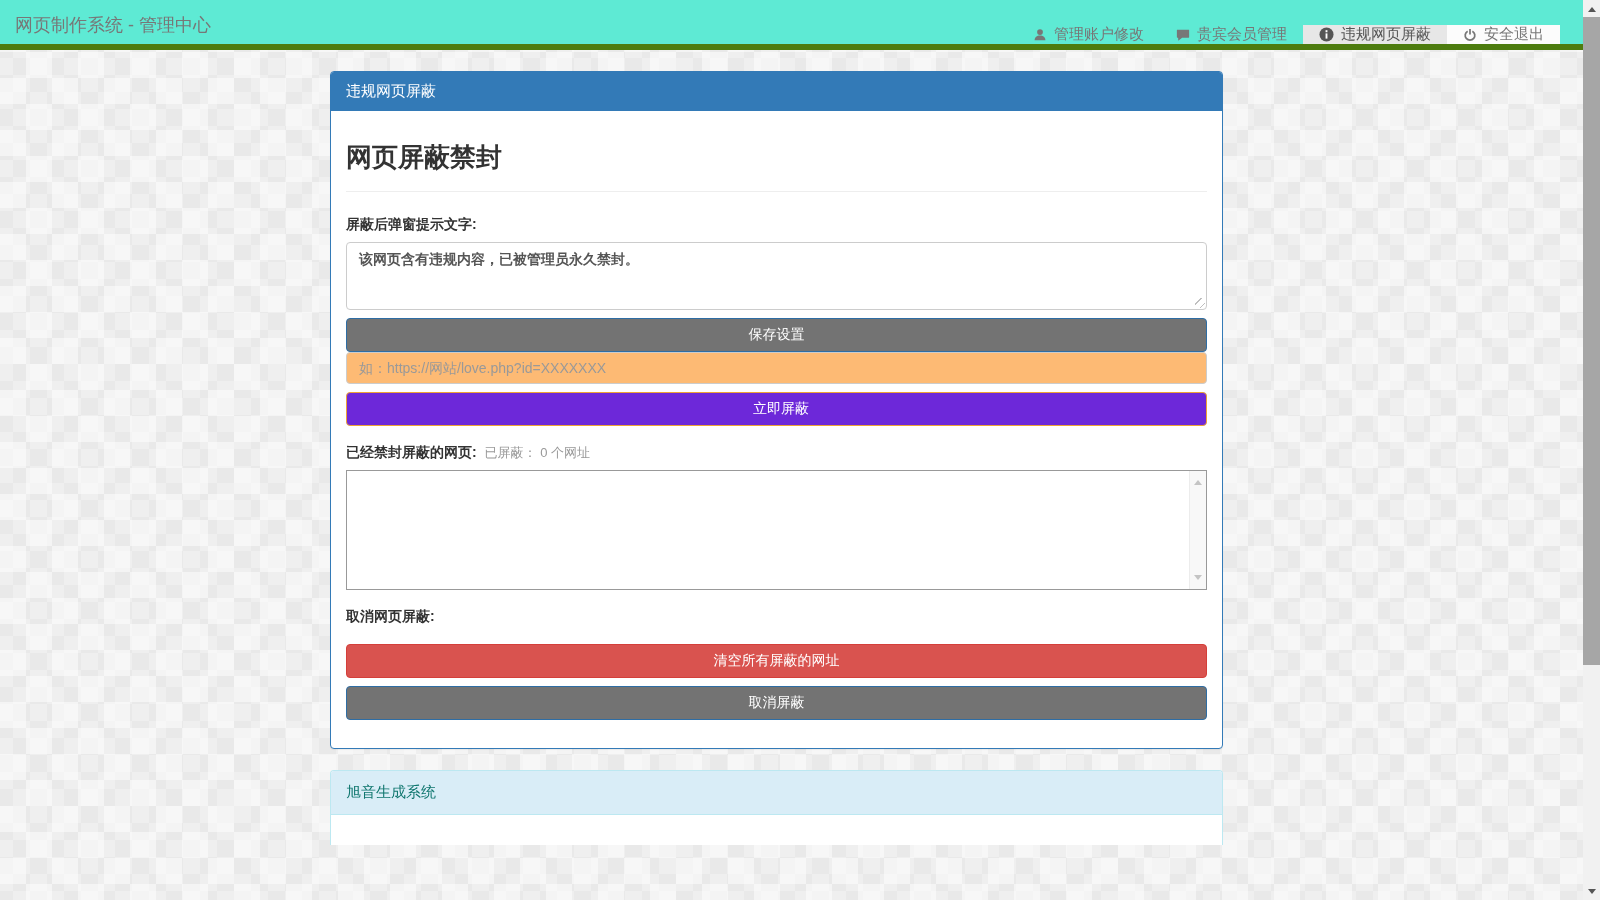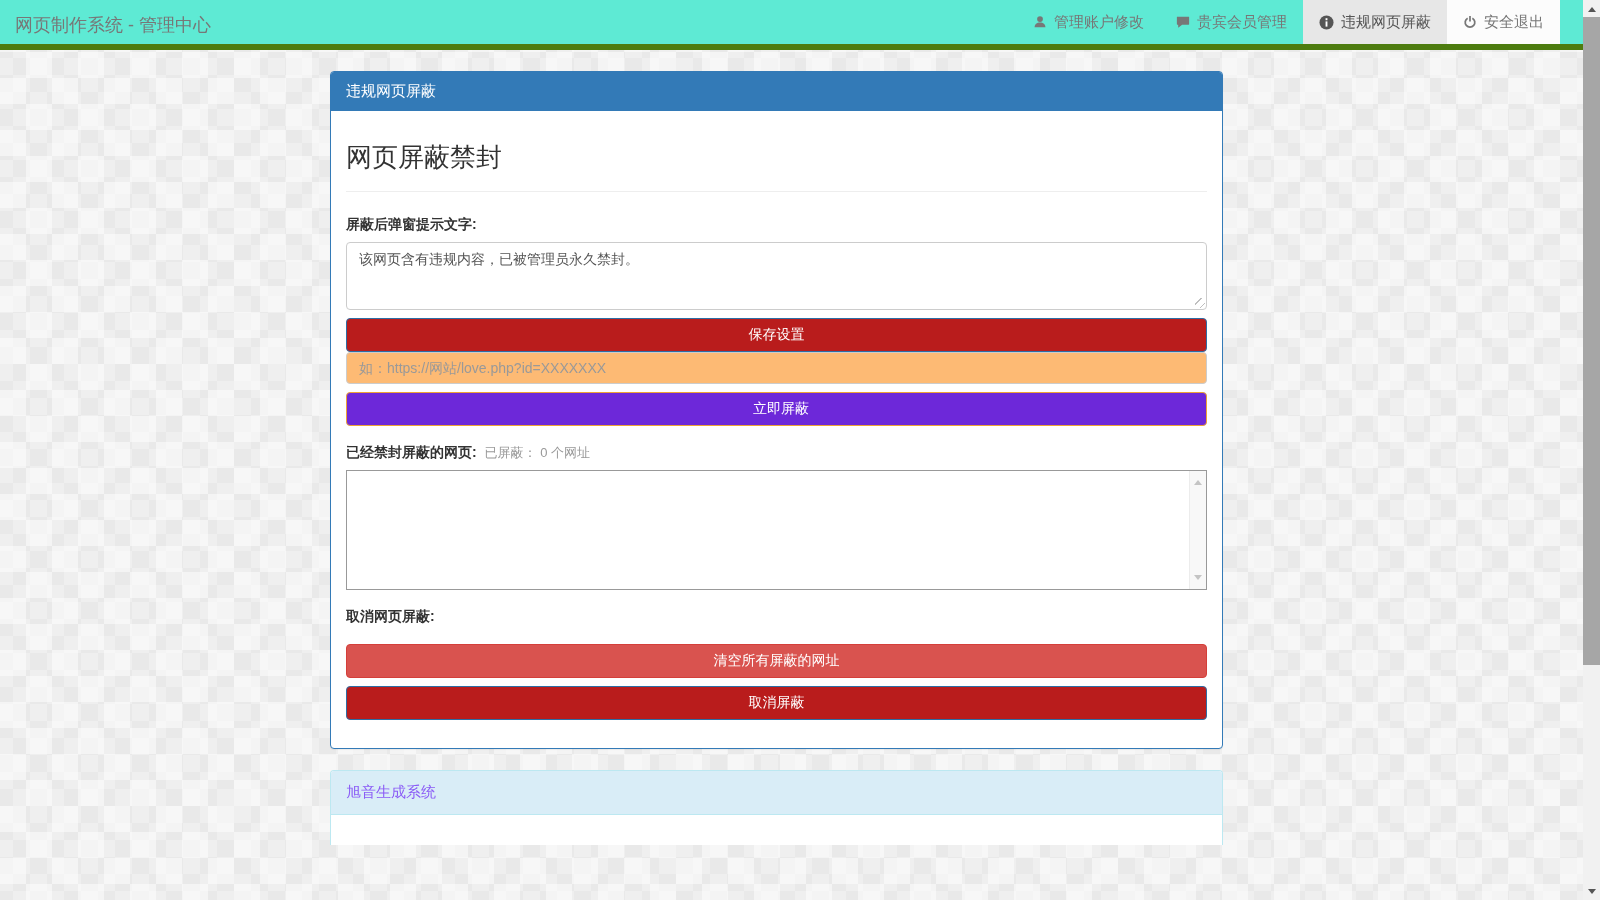--- a/index.html
+++ b/index.html
@@ -14,21 +14,21 @@
   }
 
   
   .navbar {
     height:50px; background:#5eead4; border-bottom:6px solid #4d7c0f;
     display:flex; align-items:stretch;
   }
   .brand {
     font-size:18px; color:#777; line-height:50px; padding:0 15px; white-space:nowrap;
   }
-  .nav-items { display:flex; margin-left:auto; margin-right:40px; }
+  .nav-items { display:flex; margin-left:auto; margin-right:40px;align-items:flex-end; }
   .nav-item {
     display:flex; align-items:center; gap:7px; padding:0 16px;
     font-size:15px; color:#777; cursor:pointer; text-decoration:none; white-space:nowrap;
   }
   .nav-item.active { background:#e7e7e7; color:#555; }
   .nav-item.light  { background:#fcfcfc; }
   .nav-item .ico { display:inline-flex; align-items:center; }
 
   
   .content { width:893px; margin-left:330px; padding-top:21px; }
@@ -36,51 +36,51 @@
   
   .panel-primary {
     background:#fff; border:1px solid #337ab7; border-radius:4px;
     box-shadow:0 1px 1px rgba(0,0,0,.05);
   }
   .panel-primary > .panel-heading {
     background:#337ab7; color:#fff; padding:10px 15px; font-size:15px;
     border-radius:3px 3px 0 0;
   }
   .panel-body { padding:15px 15px 28px; }
-  .page-title { font-size:26px; font-weight:400; color:#333; margin:14px 0 16px; }
+  .page-title { font-size:26px; font-weight:700; color:#333; margin:14px 0 16px; }
   .divider { border:0; border-top:1px solid #eee; margin:0 0 24px; }
 
   .form-label { display:block; font-weight:bold; font-size:14px; color:#333; margin:16px 0 8px; }
   .form-label.gap { margin-top:18px; }
   .count-note { font-weight:normal; color:#999; font-size:13px; margin-left:4px; }
 
   .ta-wrap { position:relative; }
   .popup-ta {
     display:block; width:100%; height:68px; padding:6px 12px;
     font-family:inherit; font-size:14px; color:#555; line-height:1.45;
-    border:1px solid #ccc; border-radius:4px; resize:none; outline:none; background:#fff;
+    border:1px solid #ccc; border-radius:4px; resize:none; outline:none; background:#fff;font-weight:bold;
   }
   .grip {
     position:absolute; right:2px; bottom:2px; width:10px; height:10px; cursor:nwse-resize;
     background:repeating-linear-gradient(-45deg, transparent 0 3px, #bfbfbf 3px 4px, transparent 4px 6px);
   }
 
   .text-input {
     display:block; width:100%; height:32px; padding:6px 12px;
     font-family:inherit; font-size:14px; color:#555;
     border:1px solid #ccc; border-radius:4px; outline:none; background:#fdba74;
   }
   .text-input::placeholder { color:#999; opacity:1; }
 
   .btn {
     display:block; width:100%; margin-top:8px; padding:7px 12px;
     font-family:inherit; font-size:14px; color:#fff; text-align:center;
     border:1px solid transparent; border-radius:4px; cursor:pointer;
   }
-  .btn-primary { background:#b91c1c; border-color:#2e6da4; }
+  .btn-primary { background:#737373; border-color:#2e6da4; }
   .btn-warning { background:#6d28d9; border-color:#eea236;padding-left:21px; }
   .btn-danger  { background:#d9534f; border-color:#d43f3a; margin-top:18px; }
 
   
   .scrollbox {
     position:relative; height:120px; background:#fff;
     border:1px solid #999;
   }
   .scrollbox textarea {
     position:absolute; left:0; top:0; bottom:0; right:17px; width:calc(100% - 17px); height:100%;
@@ -95,21 +95,21 @@
   }
   .tri-up-lt  { width:0; height:0; border:4px solid transparent; border-bottom:5px solid #c4c4c4; }
   .tri-dn-lt  { width:0; height:0; border:4px solid transparent; border-top:5px solid #c4c4c4; }
 
   
   .panel-info {
     margin-top:21px; background:#fff; border:1px solid #bce8f1; border-bottom:none;
     border-radius:4px 4px 0 0;
   }
   .panel-info > .panel-heading {
-    background:#d9edf7; color:#8b5cf6; padding:12px 15px; font-size:15px;
+    background:#d9edf7; color:#0f766e; padding:12px 15px; font-size:15px;
     border-bottom:1px solid #bce8f1; border-radius:3px 3px 0 0;
   }
   .panel-info > .panel-body-stub { height:30px; }
 
   
   .win-sb {
     position:fixed; top:0; right:0; width:17px; height:900px; background:#f1f1f1; z-index:99;
   }
   .win-sb .sb-btn {
     position:absolute; left:0; width:17px; height:17px;

